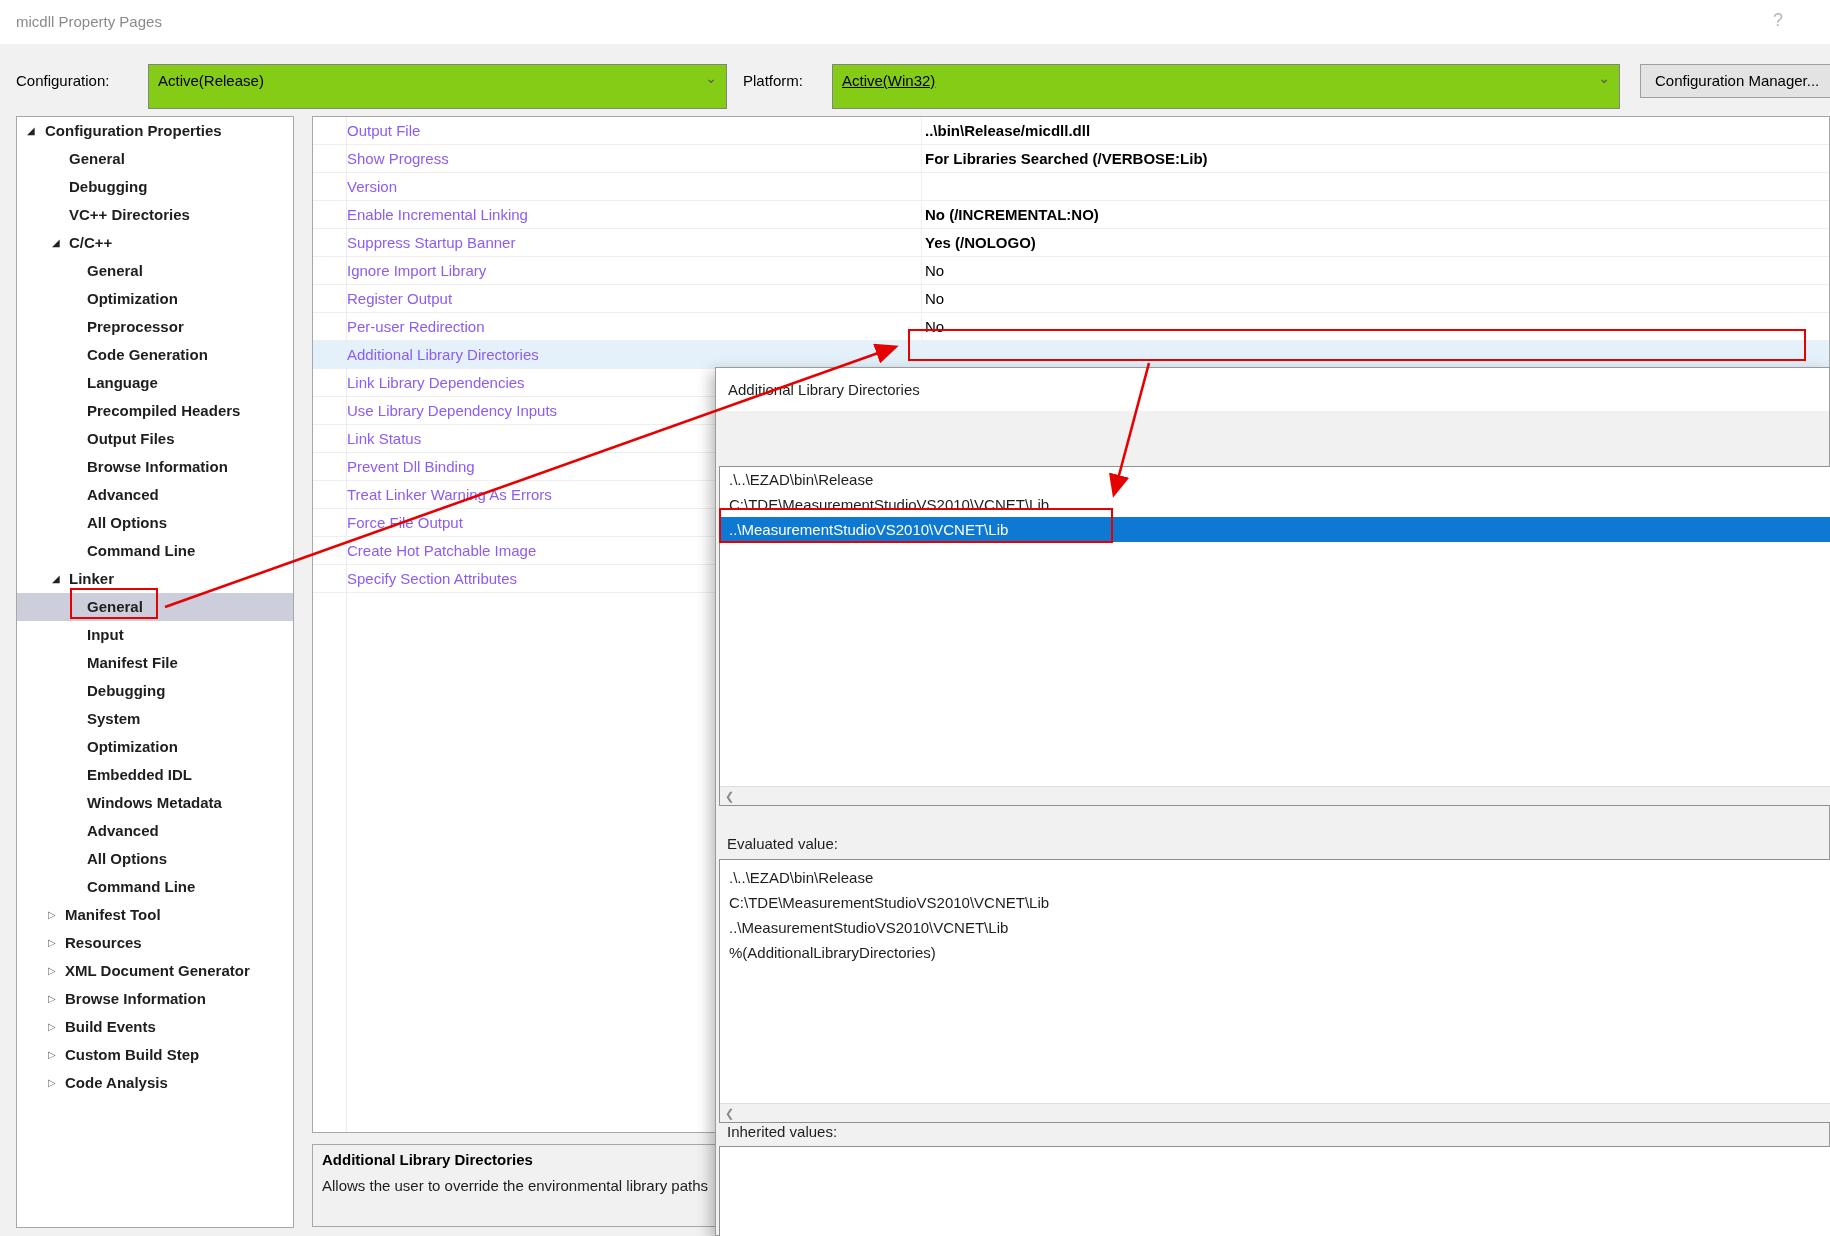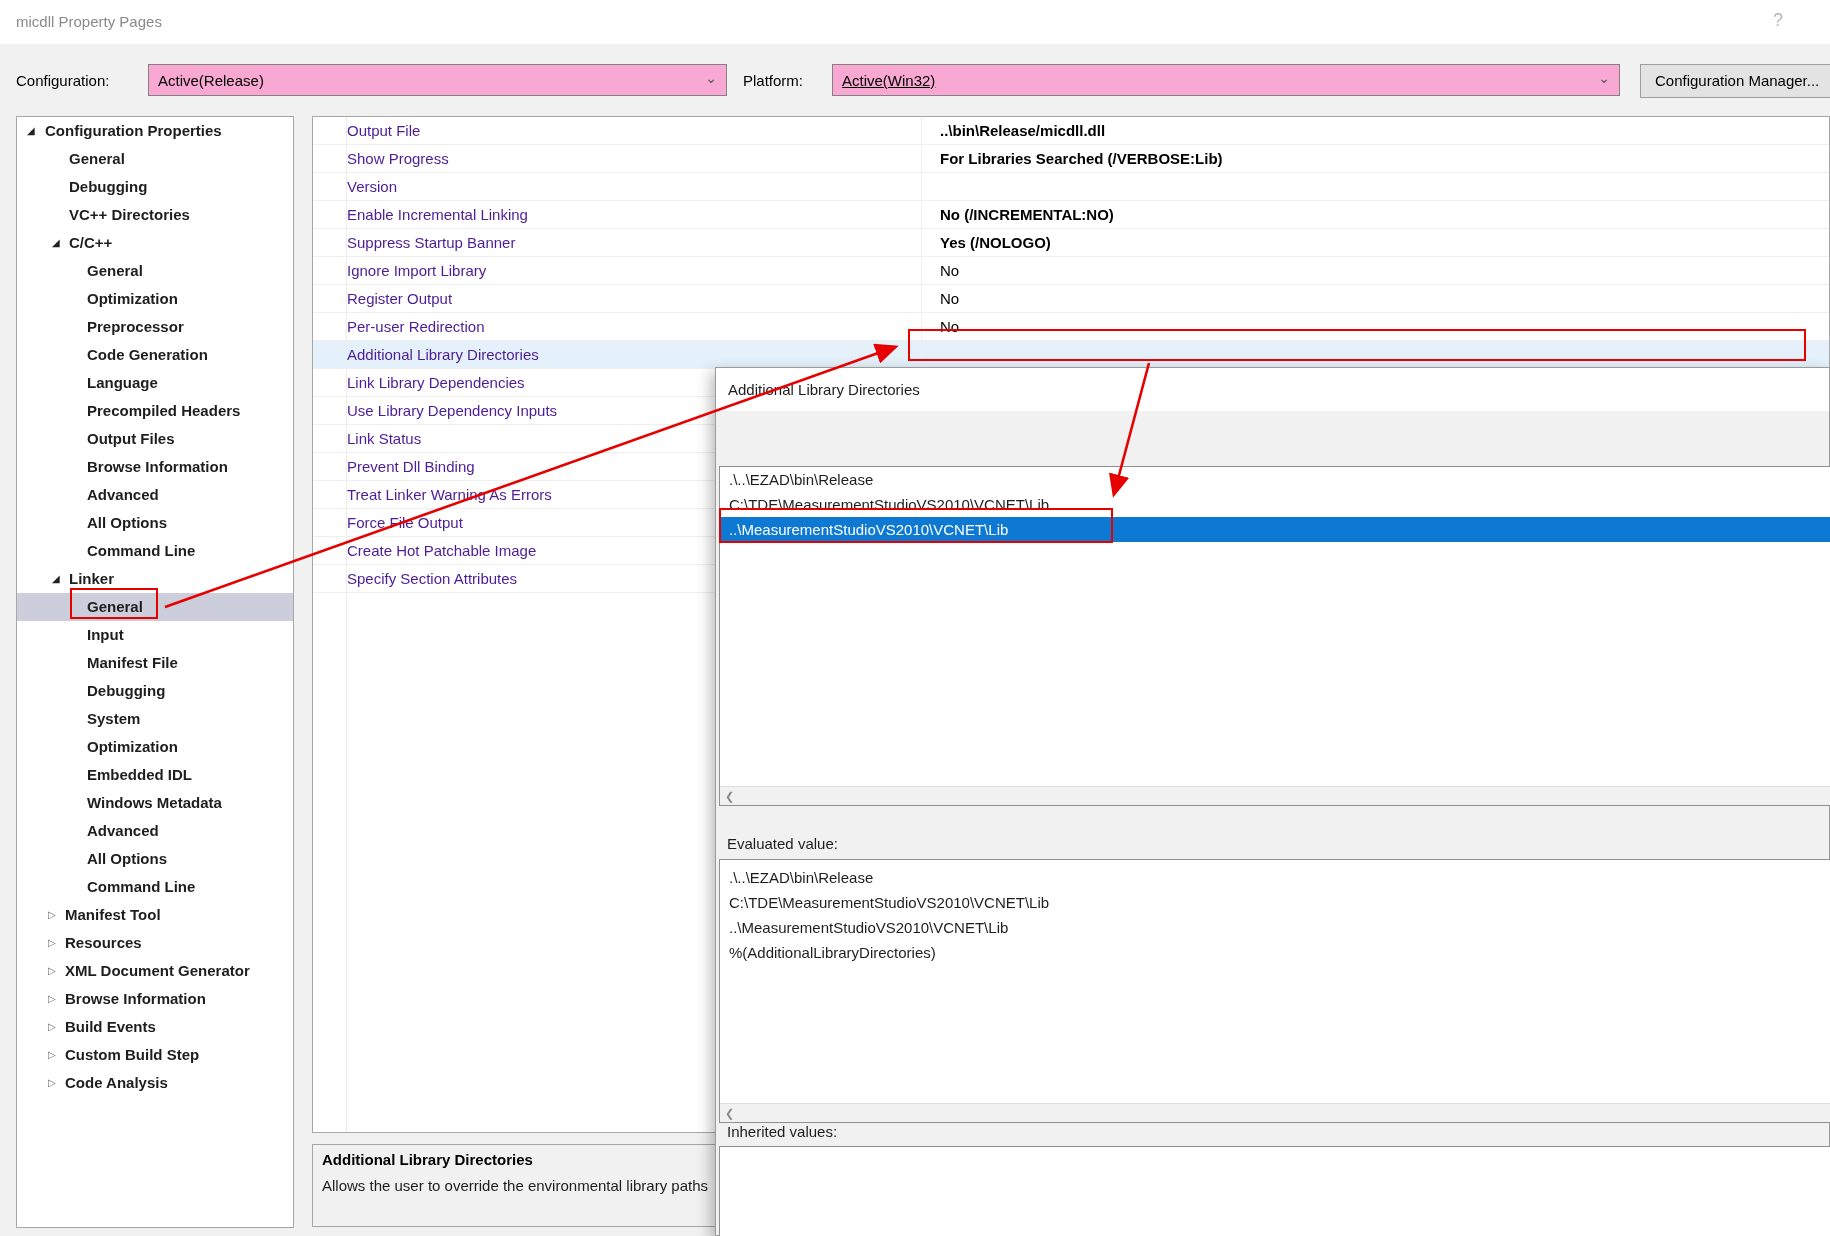--- a/index.html
+++ b/index.html
@@ -11,21 +11,21 @@
   .abs{position:absolute;}
 
   
   .titlebar{left:0;top:0;width:1830px;height:44px;background:#fff;border-bottom:1px solid #e6e6e6;}
   .win-title{left:16px;top:0;height:44px;line-height:44px;color:#8a8a8a;font-size:15px;}
   .help-q{left:1763px;top:0;height:44px;line-height:40px;color:#b5b5b5;font-size:18px;width:30px;text-align:center;cursor:default;}
   .lower-bg{left:0;top:44px;width:1830px;height:1192px;background:#f1f1f1;}
 
   .tb-label{top:64px;height:34px;line-height:34px;color:#000000;}
   .combo{
-    top:64px;height:32px;background:#f9a8d4;border:1px solid #828282;box-sizing:border-box;
+    top:64px;height:45px;background:#84cc16;border:1px solid #828282;box-sizing:border-box;
     line-height:32px;padding-left:9px;color:#000;
   }
   .combo .chev{position:absolute;right:9px;top:-3px;color:#565656;font-size:14px;}
   .btn{
     top:64px;height:34px;background:#e3e3e3;border:1px solid #9f9f9f;box-sizing:border-box;
     line-height:32px;padding-left:14px;color:#000;white-space:nowrap;overflow:hidden;
   }
 
   
   .treebox{left:16px;top:116px;width:278px;height:1112px;background:#fff;border:1px solid #a7a7a7;box-sizing:border-box;overflow:hidden;}
@@ -37,22 +37,22 @@
   .lvl0 .arrow{left:10px;} .lvl0 .lbl{left:28px;}
   .lvl1 .arrow{left:35px;} .lvl1 .lbl{left:52px;}
   .lvl1c .arrow{left:31px;} .lvl1c .lbl{left:48px;}
   .lvl2 .lbl{left:70px;}
 
   
   .gridbox{left:312px;top:116px;width:1518px;height:1017px;background:#fff;border:1px solid #a7a7a7;box-sizing:border-box;}
   .gutter{position:absolute;left:33px;top:0;bottom:0;width:1px;background:#ececec;}
   .grow{position:relative;height:27px;line-height:27px;border-bottom:1px solid #efefef;white-space:nowrap;}
   .grow.sel{background:#e4f1fb;}
-  .gname{position:absolute;left:34px;top:0;height:27px;color:#4c1d95;}
-  .gval{position:absolute;left:612px;top:0;height:27px;color:#000;margin-left:15px;}
+  .gname{position:absolute;left:34px;top:0;height:27px;color:#8b5cf6;}
+  .gval{position:absolute;left:612px;top:0;height:27px;color:#000;}
   .gval.bold{font-weight:bold;}
   .vsep{position:absolute;left:608px;top:0;bottom:0;width:1px;background:#f0f0f0;}
 
   
   .descbox{left:312px;top:1144px;width:1511px;height:83px;background:#f1f1f1;border:1px solid #a7a7a7;box-sizing:border-box;}
   .desc-title{position:absolute;left:9px;top:6px;font-weight:bold;color:#000;}
   .desc-text{position:absolute;left:9px;top:32px;color:#1e1e1e;white-space:nowrap;overflow:hidden;width:1490px;}
 
   
   .popup{left:715px;top:367px;width:1115px;height:869px;background:#f1f1f1;border:1px solid #9b9b9b;

